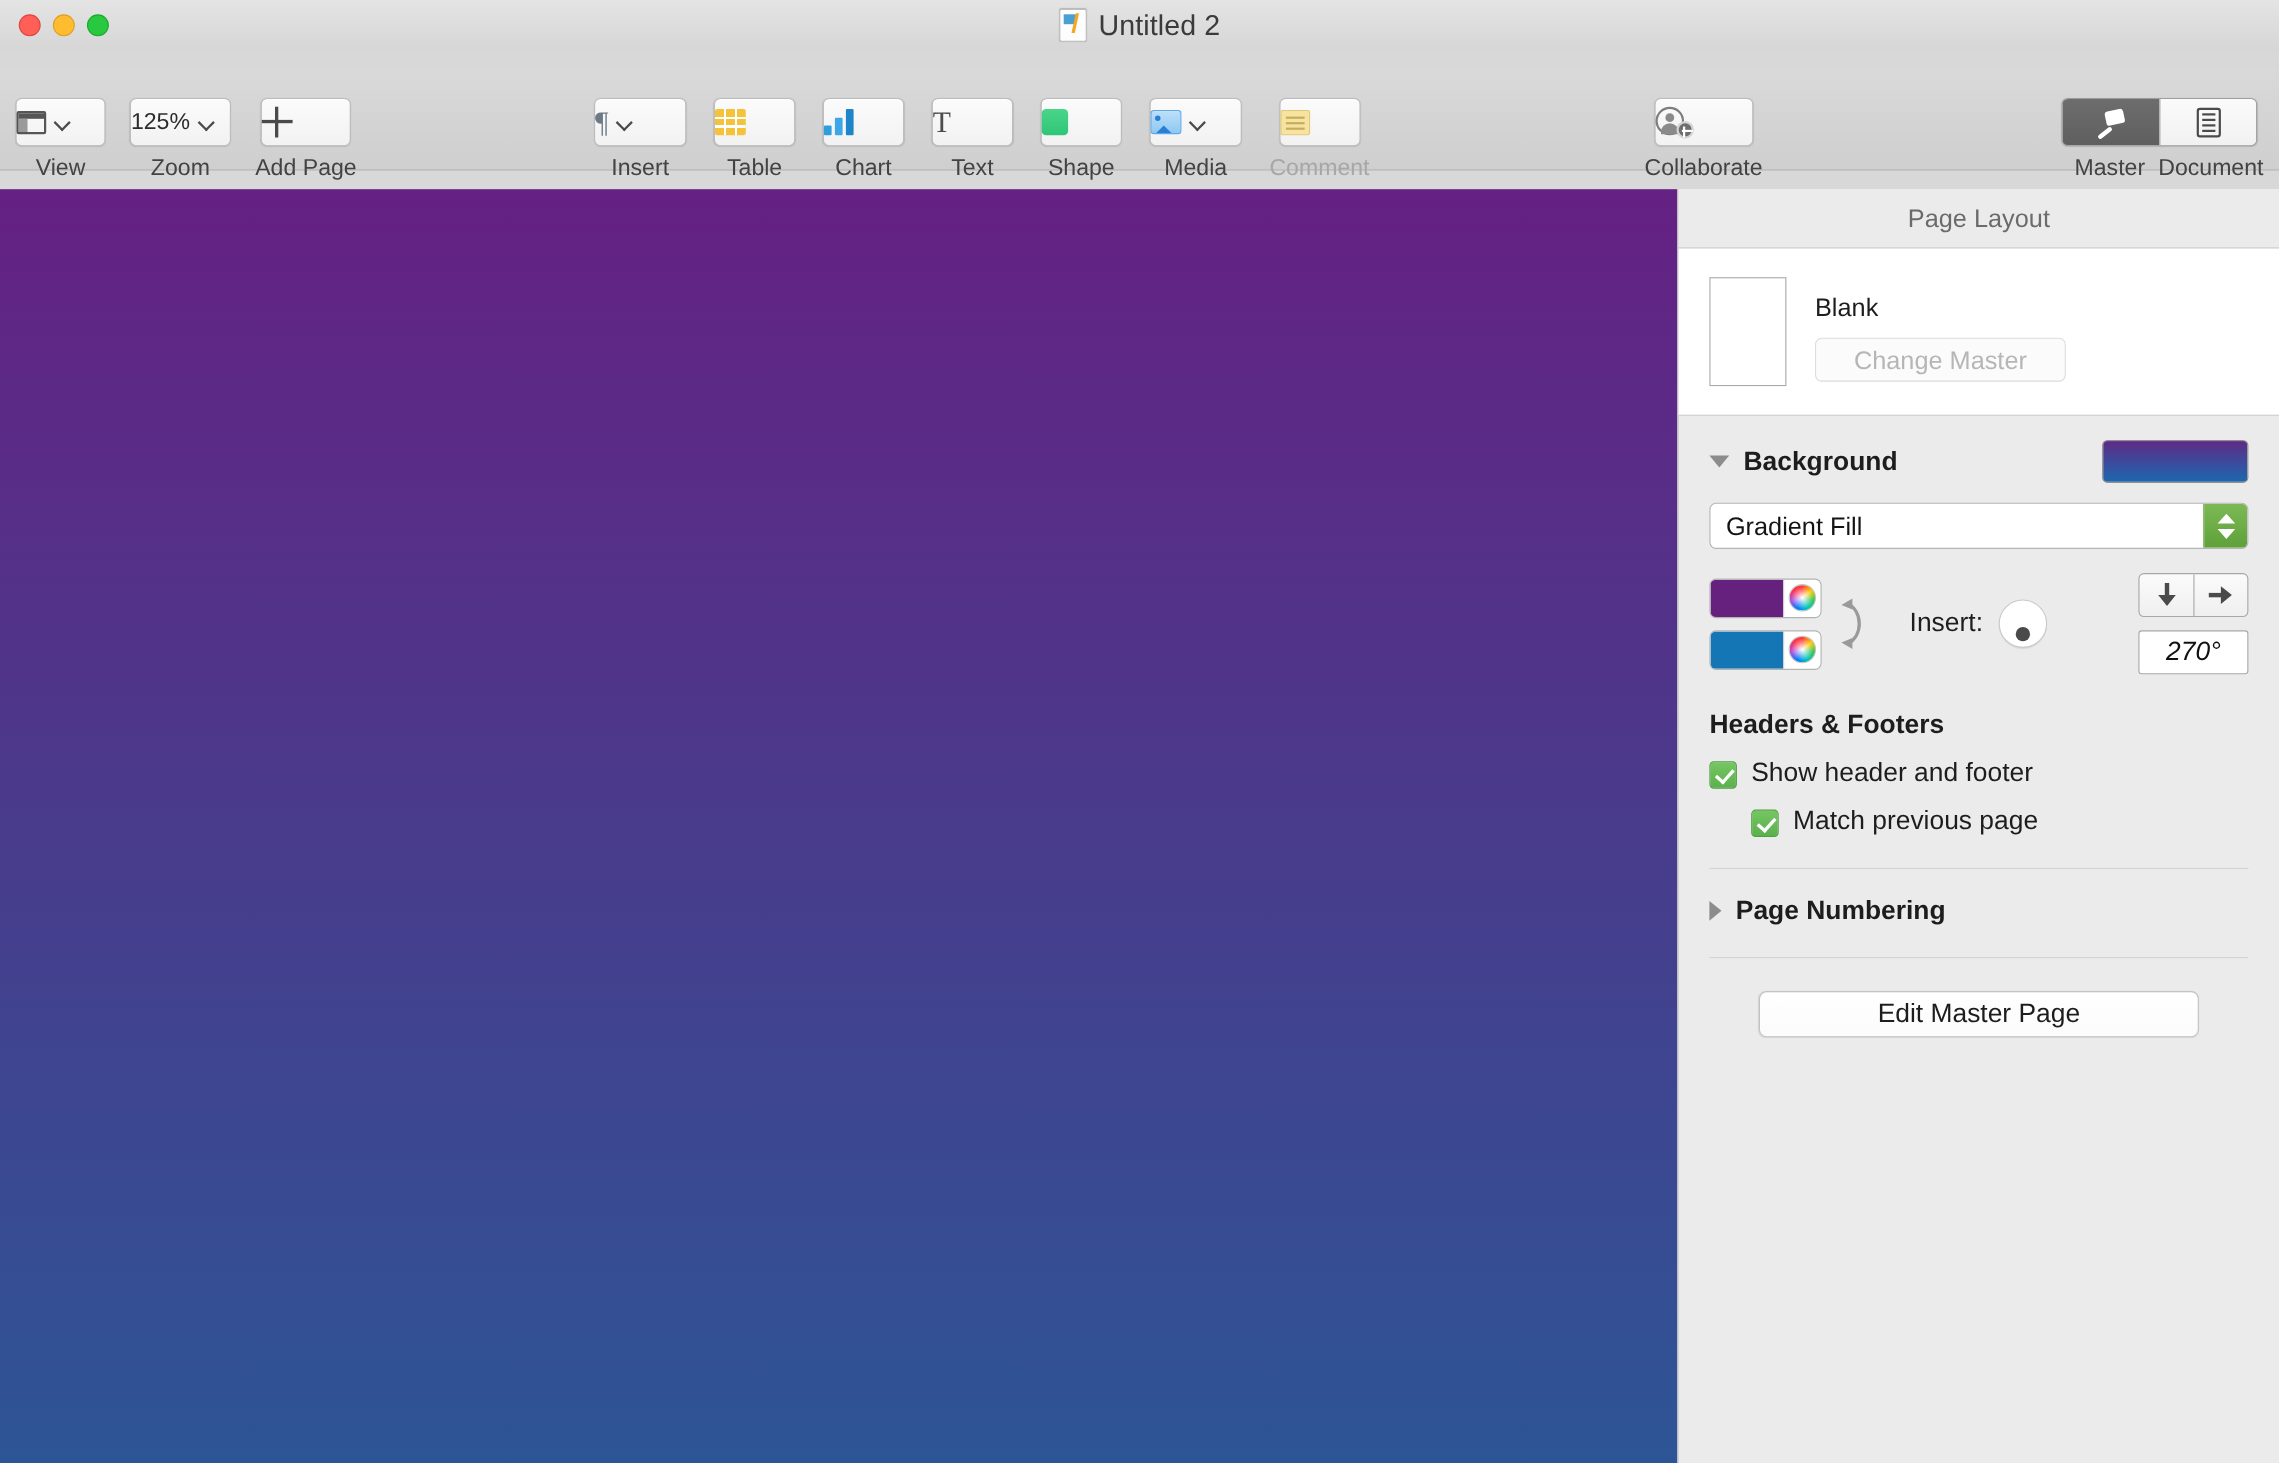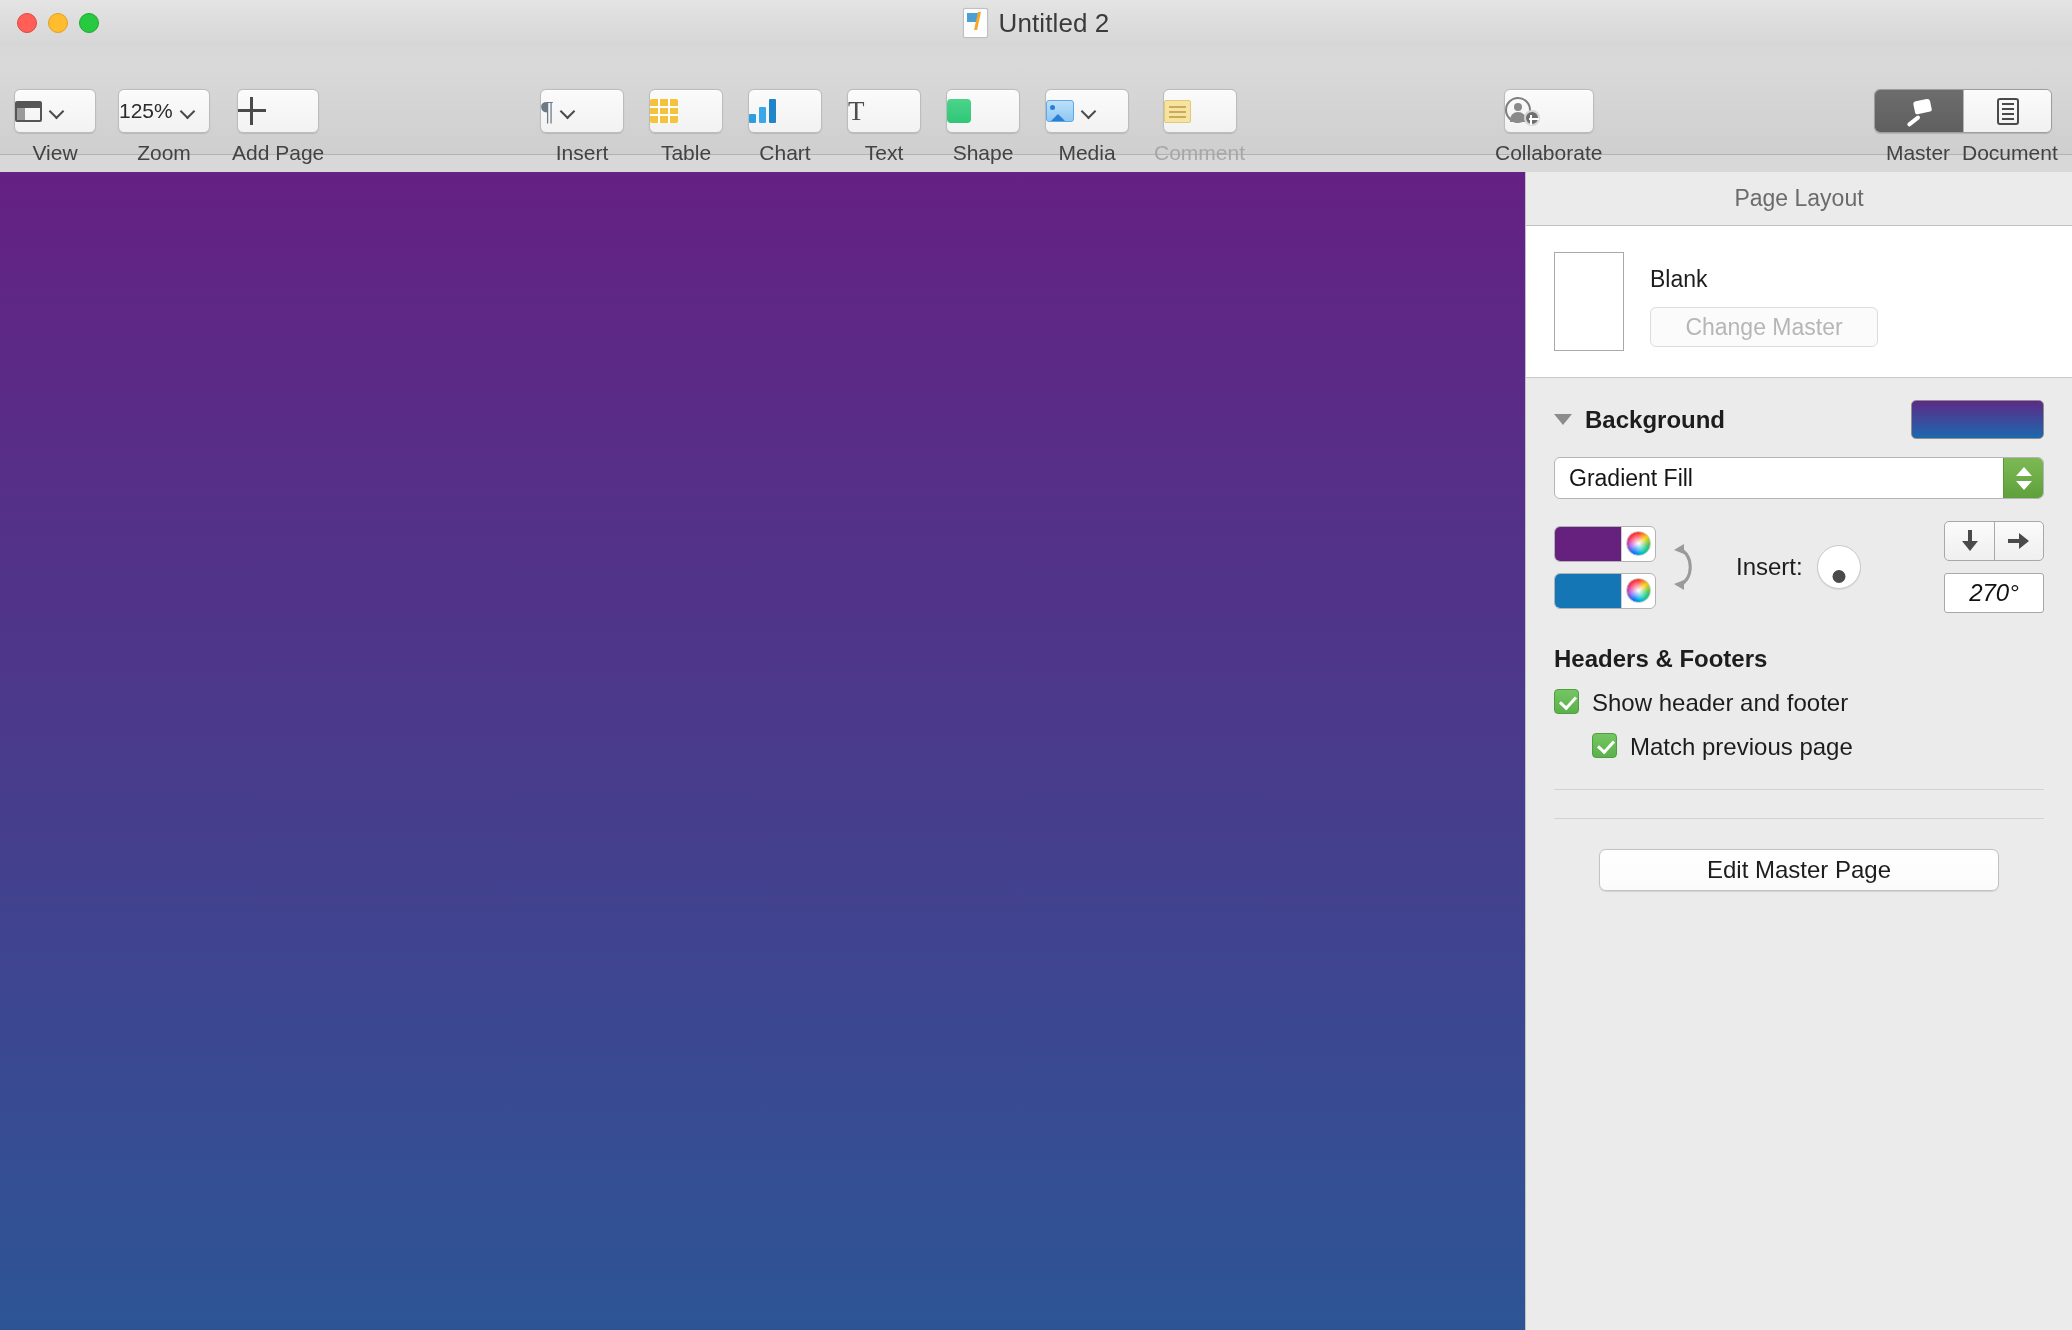--- a/index.html
+++ b/index.html
@@ -363,21 +363,21 @@
   .dir-btn { width: 49px; height: 38px; display:flex; align-items:center; justify-content:center; }
   .dir-btn + .dir-btn { border-left: 1px solid #a8a8a8; }
   .angle-field {
     width: 100px; height: 40px; background:#fff;
     border: 1px solid #a8a8a8; border-radius: 3px;
     display:flex; align-items:center; justify-content:center;
     font-size: 24px; color:#111;
   }
 
   .hf-title { padding: 32px 28px 0 28px; font-size: 24px; color: #1d1d1d; font-weight: 700; }
-  .cb-row { display:flex; align-items:flex-start; padding: 16px 28px 0 28px; }
+  .cb-row { display:flex; align-items:flex-end; padding: 16px 28px 0 28px; }
   .cb-row.indent { padding-left: 66px; }
   .cb {
     width: 25px; height: 25px; border-radius: 4px;
     background: linear-gradient(#74c663,#5bb14b);
     border: 1px solid #4f9e41;
     position: relative; flex: 0 0 25px;
   }
   .cb::after {
     content:""; position:absolute; left: 8px; top: 3px;
     width: 7px; height: 13px;
@@ -614,20 +614,26 @@
         <span class="cb-label">Show header and footer</span>
       </div>
 
       <div class="cb-row indent">
         <span class="cb"></span>
         <span class="cb-label">Match previous page</span>
       </div>
 
       <div class="divider"></div>
 
+      <div class="pn-row">
+        <div class="sec-title">
+          <span class="disclose closed"></span>
+          <span>Page Numbering</span>
+        </div>
+      </div>
 
       <div class="divider"></div>
 
       <div class="emp-wrap">
         <div class="emp-btn">Edit Master Page</div>
       </div>
 
     </div>
   </div>
 </div>

